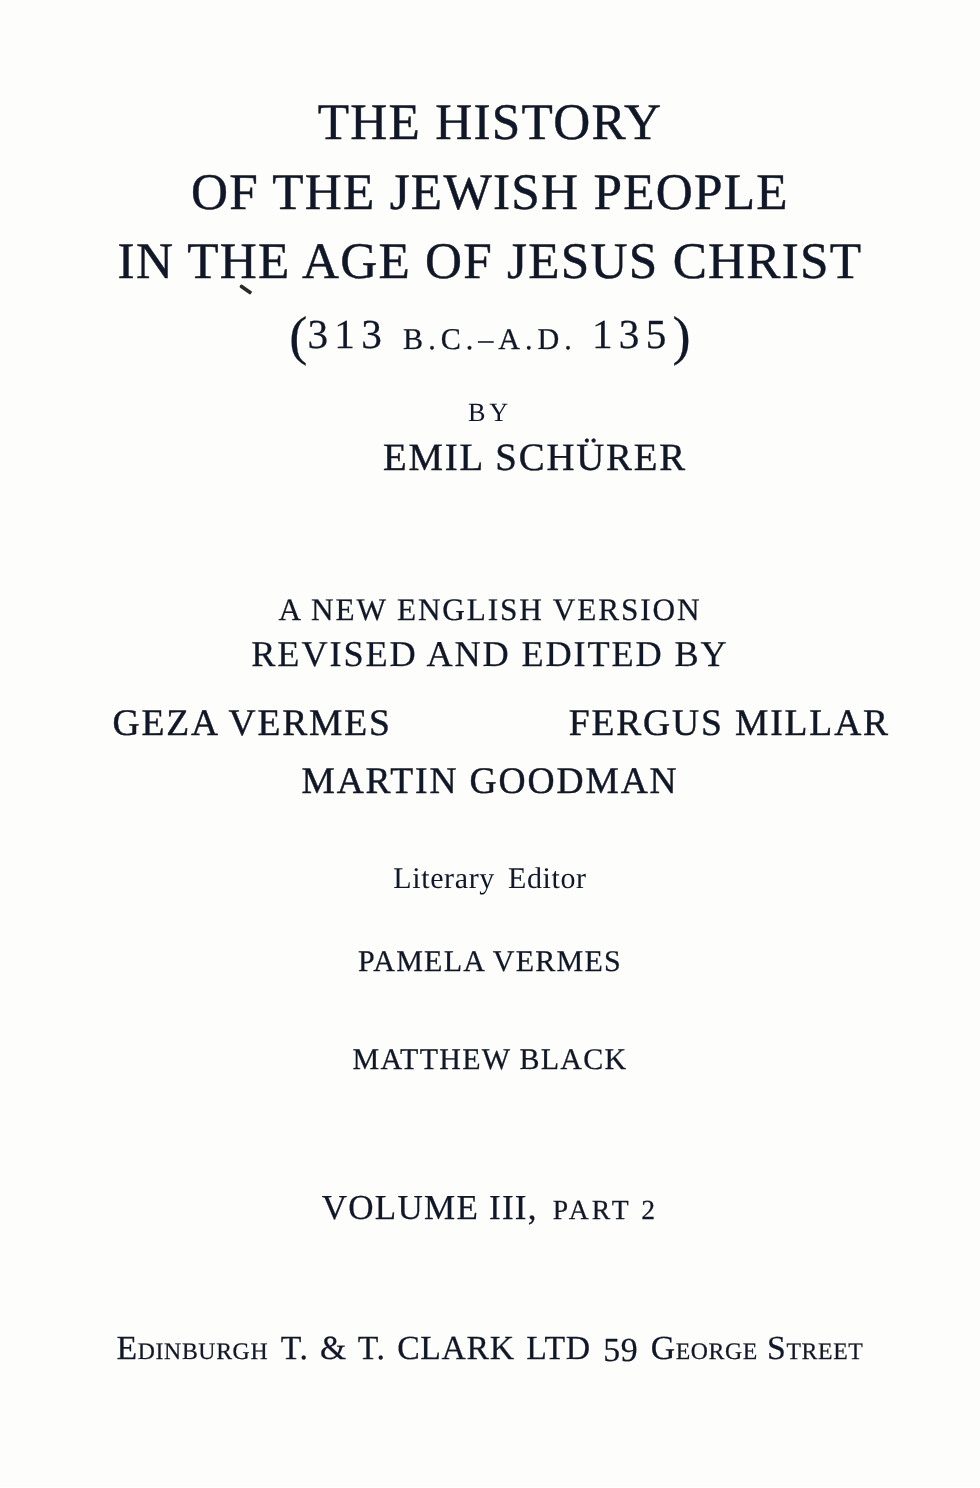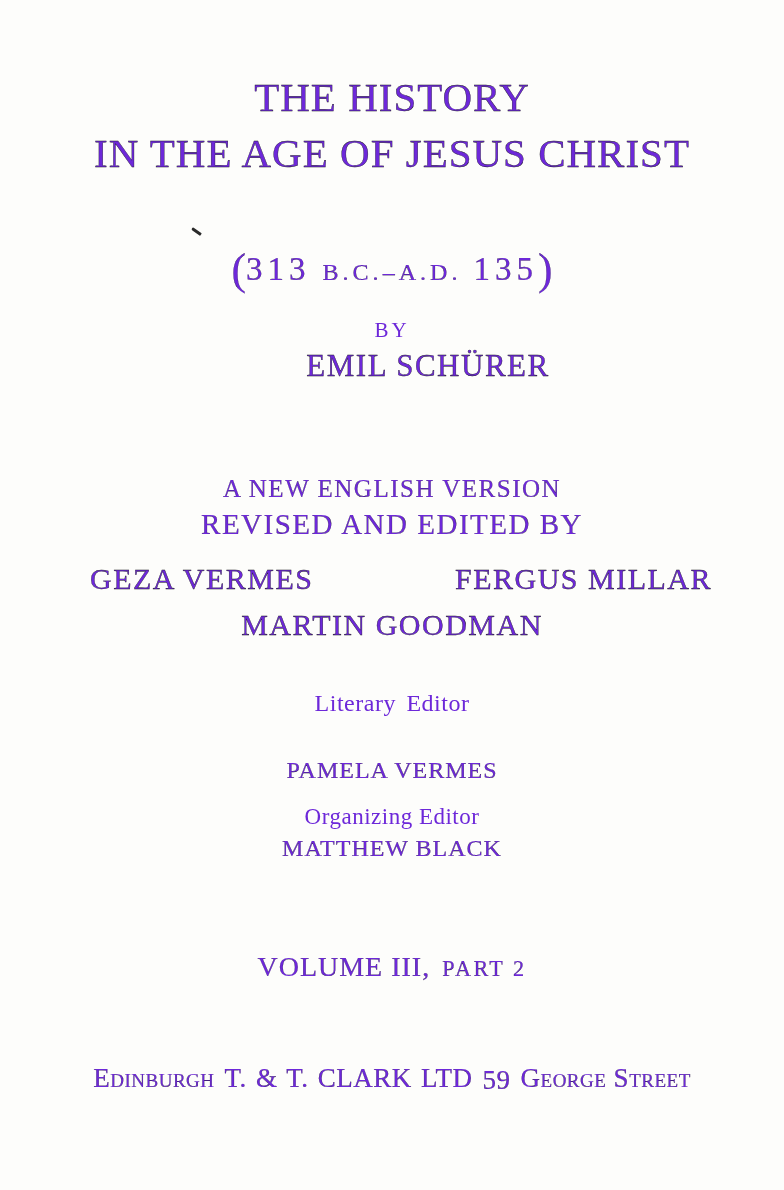--- a/index.html
+++ b/index.html
@@ -4,21 +4,21 @@
 <style>
   html, body { margin: 0; padding: 0; background: #ffffff; }
   .page {
     position: relative;
     width: 784px;
     height: 1190px;
     margin: 0 auto;
     background: #fdfdfb;
     overflow: hidden;
     font-family: "Liberation Serif", "DejaVu Serif", serif;
-    color: #6d28d9;
+    color: #0f172a;
   }
   .line {
     position: absolute;
     left: 0;
     width: 100%;
     text-align: center;
     white-space: nowrap;
   }
   .ink-heavy { -webkit-text-stroke: 0.35px #1a1a1a; }
   .ink-med   { -webkit-text-stroke: 0.2px #1a1a1a; }
@@ -81,20 +81,21 @@
   .pub-firm   { margin-right: 10px; word-spacing: 2px; }
   .pub-number { margin-right: 10px; position: relative; top: 2px; font-feature-settings: "onum" 1; }
 </style>
 </head>
 <body>
 
 <div class="page">
 
   <h1 class="line book-title ink-heavy" style="margin:0; font-weight:normal;">
     <div>THE HISTORY</div>
+    <div>OF THE JEWISH PEOPLE</div>
     <div>IN THE AGE OF JESUS CHRIST</div>
   </h1>
 
   <div class="stray-accent"></div>
 
   <div class="line date-range ink-med">
     <span class="date-paren">(</span><span>313</span><span class="date-era">B.C.–A.D.</span><span>135</span><span class="date-paren">)</span>
   </div>
 
   <div class="line by-label">BY</div>
@@ -105,21 +106,20 @@
 
   <div class="line editors-row ink-heavy">
     <span>GEZA VERMES</span>
     <span>FERGUS MILLAR</span>
   </div>
   <div class="line editor-center ink-heavy">MARTIN GOODMAN</div>
 
   <div class="line role-line">Literary Editor</div>
   <div class="line role-name1 ink-med">PAMELA VERMES</div>
 
-  <div class="line role-line2">Organizing Editor</div>
   <div class="line role-name2 ink-med">MATTHEW BLACK</div>
 
   <div class="line volume-line ink-med">
     <span>VOLUME III,</span><span class="volume-part">PART 2</span>
   </div>
 
   <div class="line publisher-line ink-med">
     <span class="pub-smallcaps pub-city">Edinburgh</span><span class="pub-firm">T. &amp; T. CLARK LTD</span><span class="pub-number">59</span><span class="pub-smallcaps">George Street</span>
   </div>
 

